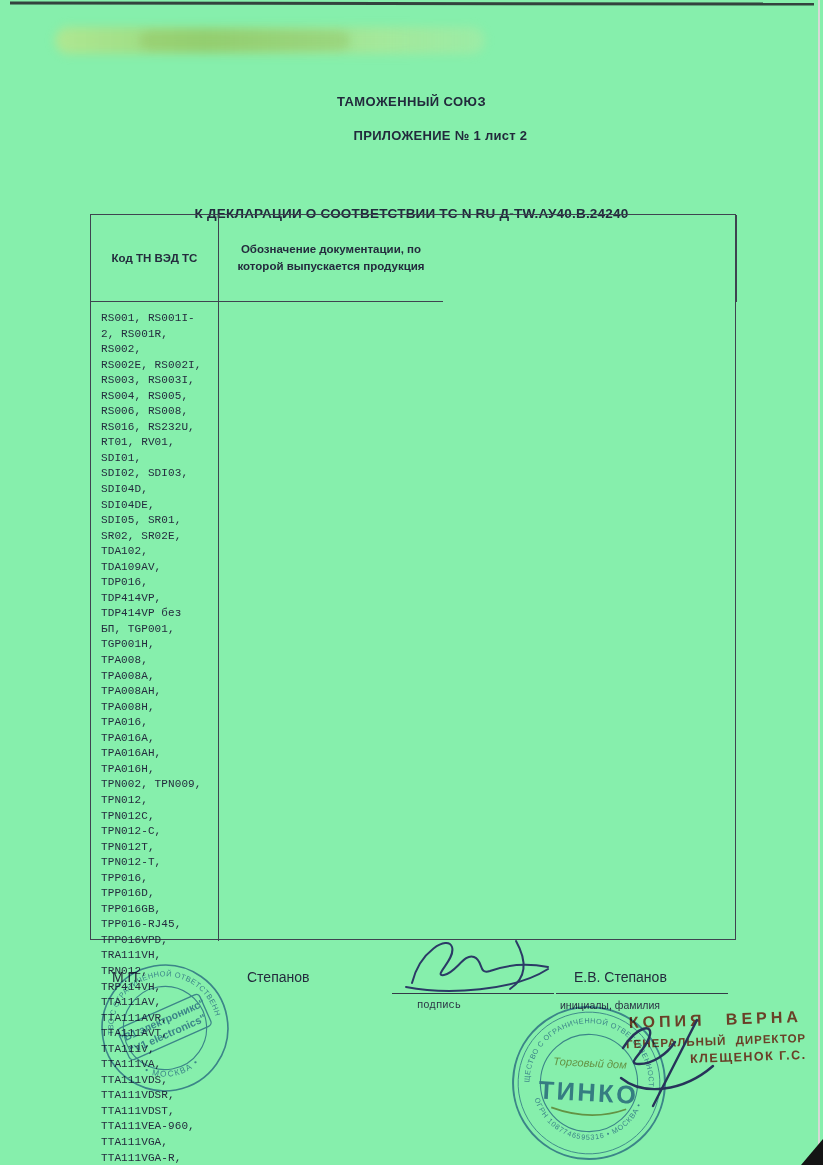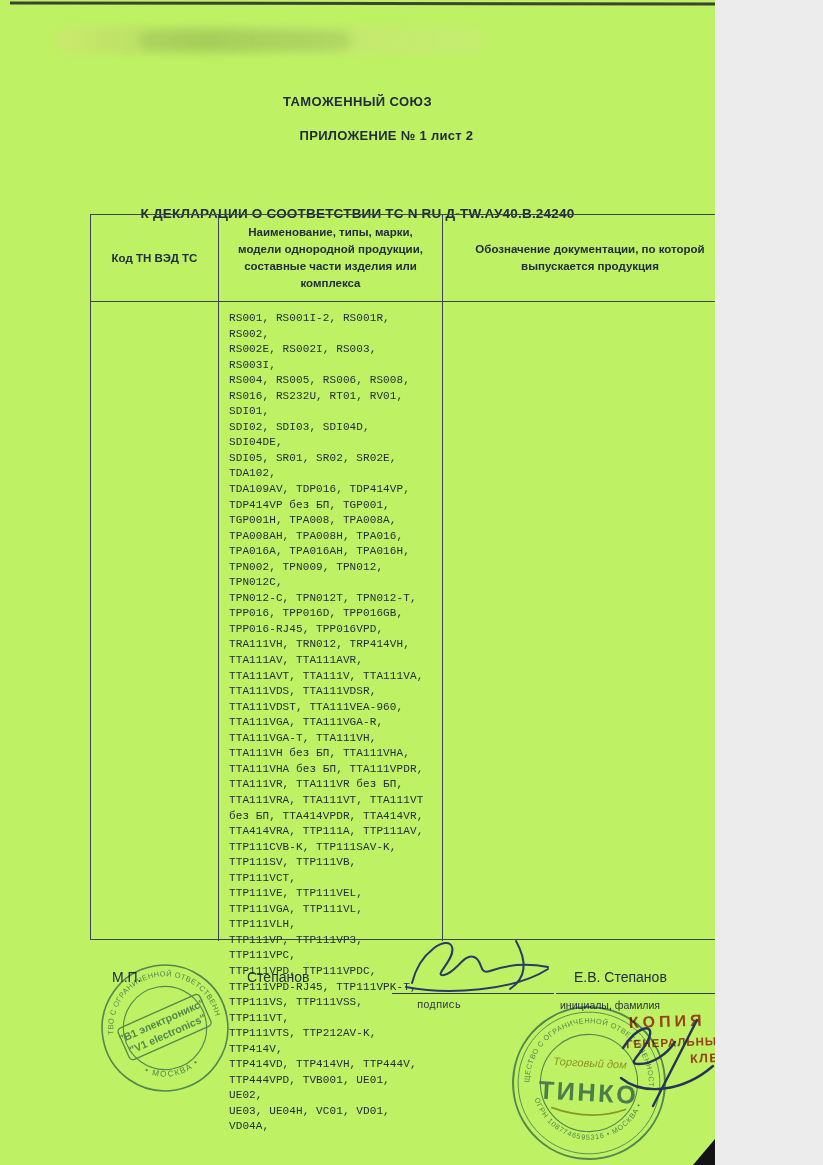--- a/index.html
+++ b/index.html
@@ -1,18 +1,18 @@
 <!DOCTYPE html>
 <html><head>
 <meta charset="utf-8">
 <style>
   * { margin:0; padding:0; box-sizing:border-box; }
   html,body { width:823px; height:1165px; }
   body { font-family:"Liberation Sans","DejaVu Sans",sans-serif; background:#ececec; }
-  .page { position:relative; width:715px; height:1165px; background:#bef264; overflow:hidden; color:#262e40; }
+  .page { position:relative; width:823px; height:1165px; background:#86efac; overflow:hidden; color:#262e40; }
 
   
   .edge-top { position:absolute; left:10px; top:2px; width:804px; height:3px; background:#24242a; opacity:.85; transform:rotate(.08deg); }
   .edge-right { position:absolute; left:818px; top:0; width:2px; height:1165px; background:#d8d8d6; }
   .corner-wedge { position:absolute; right:0; bottom:0; width:22px; height:26px; background:#141414; clip-path:polygon(100% 0, 100% 100%, 0 100%); }
   .hl-smudge { position:absolute; left:55px; top:27px; width:430px; height:27px; border-radius:14px;
     background:linear-gradient(90deg, rgba(215,224,120,.50), rgba(166,198,88,.55) 35%, rgba(210,222,128,.40) 75%, rgba(220,228,150,.25));
     filter:blur(5px); }
   .hl-smudge2 { position:absolute; left:140px; top:31px; width:210px; height:19px; border-radius:10px;
     background:rgba(140,185,80,.32); filter:blur(4px); }
@@ -72,21 +72,20 @@
   <div class="hl-smudge"></div>
   <div class="hl-smudge2"></div>
   <div class="corner-wedge"></div>
 
   <div class="title t1">ТАМОЖЕННЫЙ СОЮЗ</div>
   <div class="title t2">ПРИЛОЖЕНИЕ № 1 лист 2</div>
   <div class="title t3">К ДЕКЛАРАЦИИ О СООТВЕТСТВИИ ТС N RU Д-TW.АУ40.В.24240</div>
 
   <div class="doc-table">
     <div class="cell th">Код ТН ВЭД ТС</div>
-    <div class="cell th">Наименование, типы, марки, модели однородной продукции, составные части изделия или комплекса</div>
     <div class="cell th col3">Обозначение документации, по которой выпускается продукция</div>
     <div class="cell body"></div>
     <div class="cell body models">RS001, RS001I-2, RS001R, RS002,
 RS002E, RS002I, RS003, RS003I,
 RS004, RS005, RS006, RS008,
 RS016, RS232U, RT01, RV01, SDI01,
 SDI02, SDI03, SDI04D, SDI04DE,
 SDI05, SR01, SR02, SR02E, TDA102,
 TDA109AV, TDP016, TDP414VP,
 TDP414VP без БП, TGP001,

